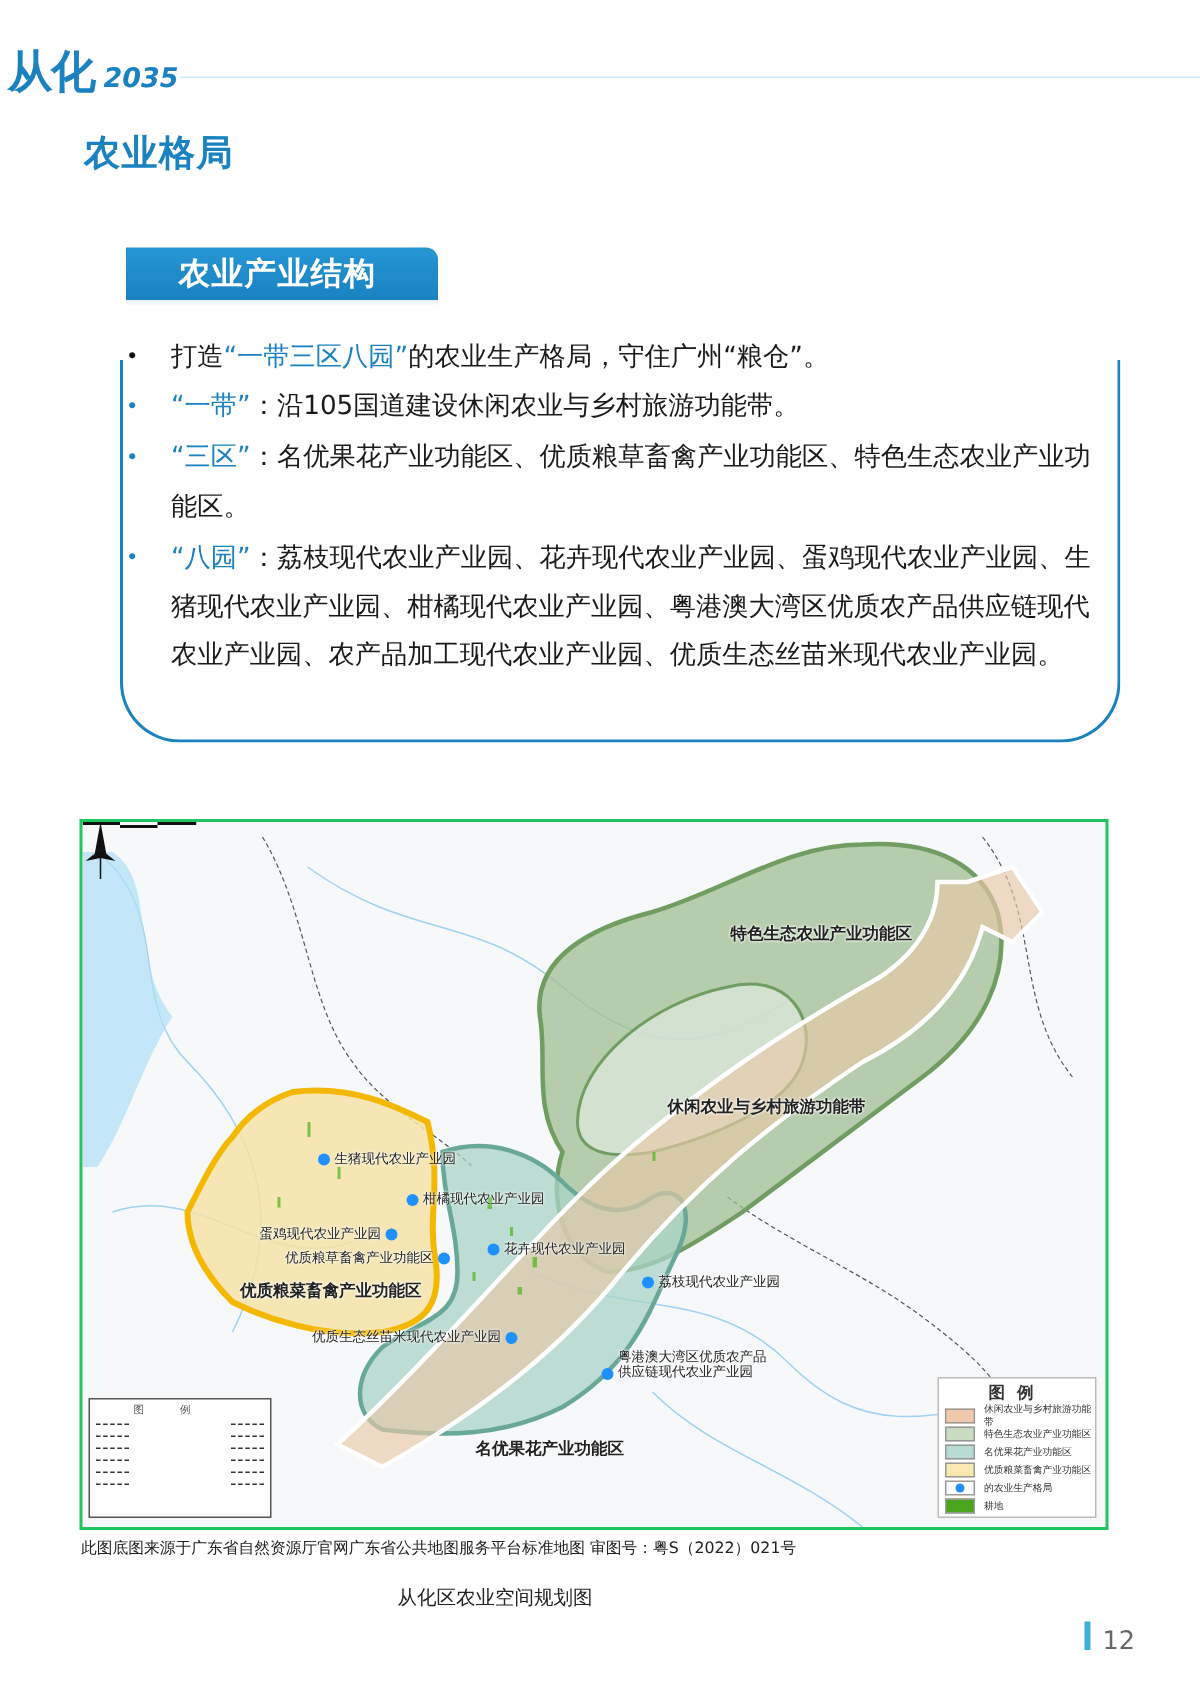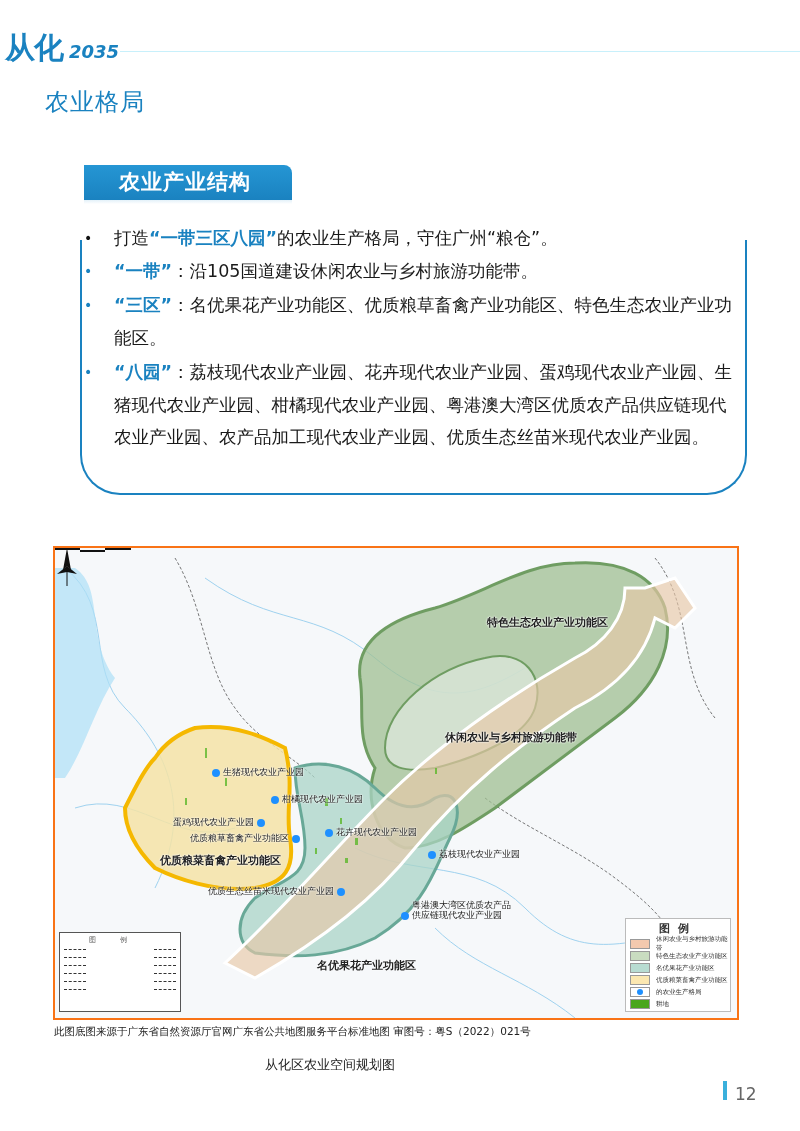--- a/index.html
+++ b/index.html
@@ -2,35 +2,35 @@
 <html><head>
 <meta charset="utf-8">
 <style>
   html, body { margin:0; padding:0; }
   body { width:800px; height:1131px; background:#ffffff; position:relative; overflow:hidden;
          font-family:"DejaVu Sans","Liberation Sans",sans-serif; color:#1a1a1a; }
   .brand { position:absolute; left:5px; top:28px; display:flex; align-items:baseline; }
   .brand-cn { font-size:30px; font-weight:bold; color:#1a82c0; letter-spacing:-1px; }
   .brand-year { font-size:18px; font-weight:bold; font-style:italic; color:#1a82c0; margin-left:6px; }
   .header-rule { position:absolute; left:120px; top:51px; width:680px; height:1px; background:#c8f0fb; }
-  .section-title { position:absolute; left:45px; top:86px; font-size:24px; font-weight:normal; color:#1a82c0; letter-spacing:1px; }
+  .section-title { position:absolute; left:56px; top:86px; font-size:24px; font-weight:bold; color:#1a82c0; letter-spacing:1px; }
   .subheading { position:absolute; left:84px; top:165px; width:208px; height:35px;
                 background:linear-gradient(180deg,#2596d4 0%,#1a82c0 100%); border-top-right-radius:8px;
                 color:#fff; font-size:21px; font-weight:bold; line-height:35px; padding-left:35px; box-sizing:border-box; letter-spacing:1px; }
   .subheading-shadow { position:absolute; left:84px; top:200px; width:208px; height:4px; background:linear-gradient(180deg,#e3f1f9,#fff); }
   .frame { position:absolute; left:80px; top:240px; width:663px; height:253px;
            border-left:2px solid #1a82c0; border-bottom:2px solid #1a82c0; border-right:2px solid #1a82c0;
            border-bottom-left-radius:40px; border-bottom-right-radius:40px; }
   .bullets { position:absolute; left:80px; top:222px; width:660px; font-size:17.5px; line-height:32.5px; }
   .bullet { position:relative; padding-left:34px; }
   .bullet .dot { position:absolute; left:4px; top:0; font-size:14px; }
   .bullet .dot.black { color:#111; }
   .bullet .dot.blue { color:#1a82c0; }
-  .hl { color:#1a82c0; font-weight:bold; }
-  .map { position:absolute; left:53px; top:546px; width:686px; height:474px; border:2px solid #f97316; background:#f6f8fa; overflow:hidden; box-sizing:border-box; }
+  .hl { color:#1a82c0; font-weight:normal; }
+  .map { position:absolute; left:53px; top:546px; width:686px; height:474px; border:2px solid #22c55e; background:#f6f8fa; overflow:hidden; box-sizing:border-box; }
   .map svg { position:absolute; left:0; top:0; }
   .map-label { position:absolute; font-size:11px; font-weight:bold; color:#222; white-space:nowrap; text-shadow:0 0 2px #fff,0 0 2px #fff; }
   .park { position:absolute; font-size:9px; color:#222; white-space:nowrap; text-shadow:0 0 2px #fff,0 0 2px #fff; display:flex; align-items:center; gap:3px; }
   .park .pin { width:8px; height:8px; border-radius:50%; background:#1e90ff; display:inline-block; flex:none; }
   .legend { position:absolute; right:6px; bottom:6px; width:104px; height:92px; background:#fff; border:1px solid #bbb; font-size:6.5px; color:#333; }
   .legend-title { text-align:center; font-size:11px; font-weight:bold; margin:2px 0 2px; letter-spacing:8px; }
   .legend-row { display:flex; align-items:center; height:12px; padding-left:4px; }
   .legend-swatch { width:18px; height:8px; margin-right:6px; border:1px solid #999; flex:none; display:flex; align-items:center; justify-content:center; }
   .base-legend { position:absolute; left:4px; bottom:6px; width:120px; height:78px; background:#fff; border:1px solid #555; font-size:5px; color:#555; }
   .base-legend .bl-title { text-align:center; font-size:7px; letter-spacing:24px; margin-top:2px; }

